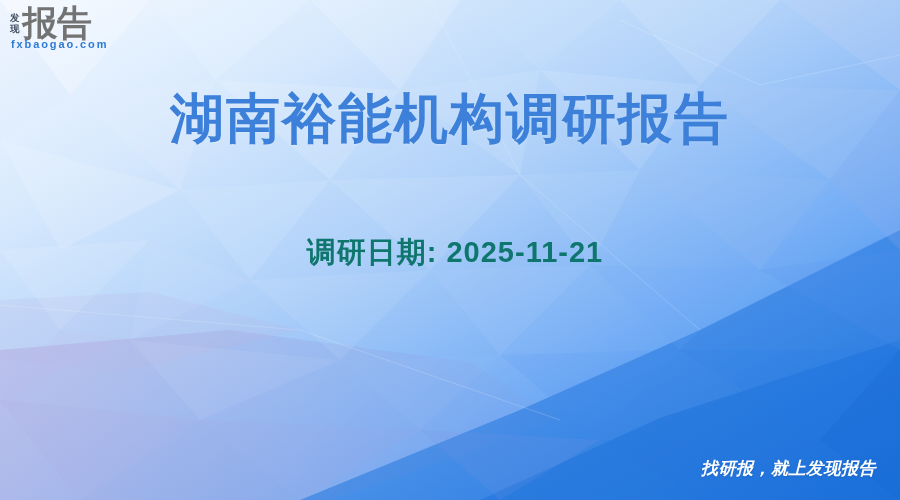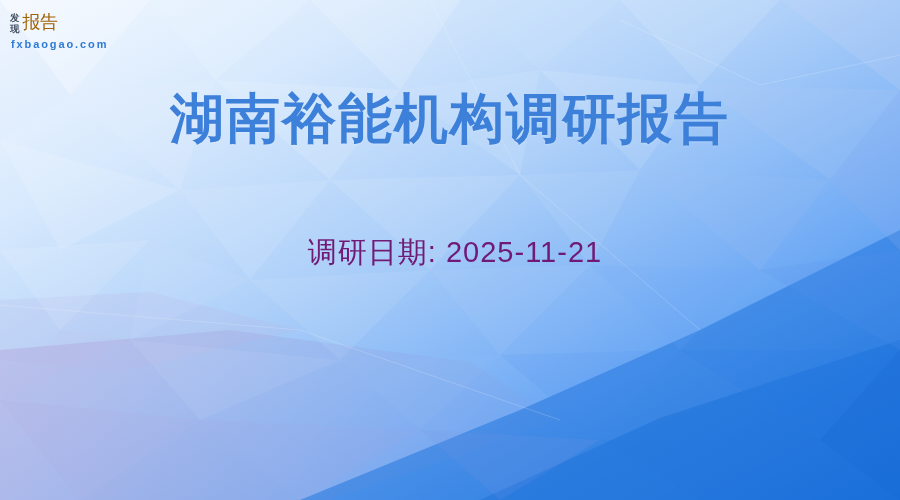--- a/index.html
+++ b/index.html
@@ -21,37 +21,37 @@
   .logo-row{display:flex;align-items:center;}
   .logo-stack{
     display:flex;flex-direction:column;justify-content:center;
     margin-right:3px;padding-top:1px;
   }
   .logo-stack span{
     font-size:9.5px;line-height:11px;color:#3d4a5c;font-weight:700;
     letter-spacing:0px;
   }
   .logo-big{
-    font-size:18px;line-height:29px;font-weight:400;color:#a16207;
+    font-size:35px;line-height:29px;font-weight:700;color:#737373;
     letter-spacing:-0.5px;
   }
   .logo-url{
     font-size:11px;color:#2f7ad4;font-weight:700;letter-spacing:1.9px;
     margin-top:1px;margin-left:1px;
   }
   
   .title{
     position:absolute;left:0;right:0;top:86px;text-align:center;
     font-size:54px;font-weight:900;color:#3d80d9;
     letter-spacing:2px;line-height:64px;z-index:5;
     text-shadow:0 1px 2px rgba(255,255,255,.20);
   }
   .subtitle{
     position:absolute;left:10px;right:0;top:232px;text-align:center;
-    font-size:29px;font-weight:400;color:#701a75;
+    font-size:29px;font-weight:700;color:#0f766e;
     letter-spacing:1px;line-height:40px;z-index:5;
   }
   
   .slogan{
     position:absolute;right:24px;bottom:20px;
     font-size:17px;font-weight:700;font-style:italic;color:#ffffff;
     letter-spacing:0.5px;z-index:6;
     text-shadow:0 1px 2px rgba(10,60,140,.25);
   }
 </style>
@@ -149,14 +149,15 @@
       </div>
       <div class="logo-big">报告</div>
     </div>
     <div class="logo-url">fxbaogao.com</div>
   </div>
 
   <div class="title">湖南裕能机构调研报告</div>
 
   <div class="subtitle">调研日期: 2025-11-21</div>
 
+  <div class="slogan">找研报，就上发现报告</div>
 
 </div>
 
 </body></html>

